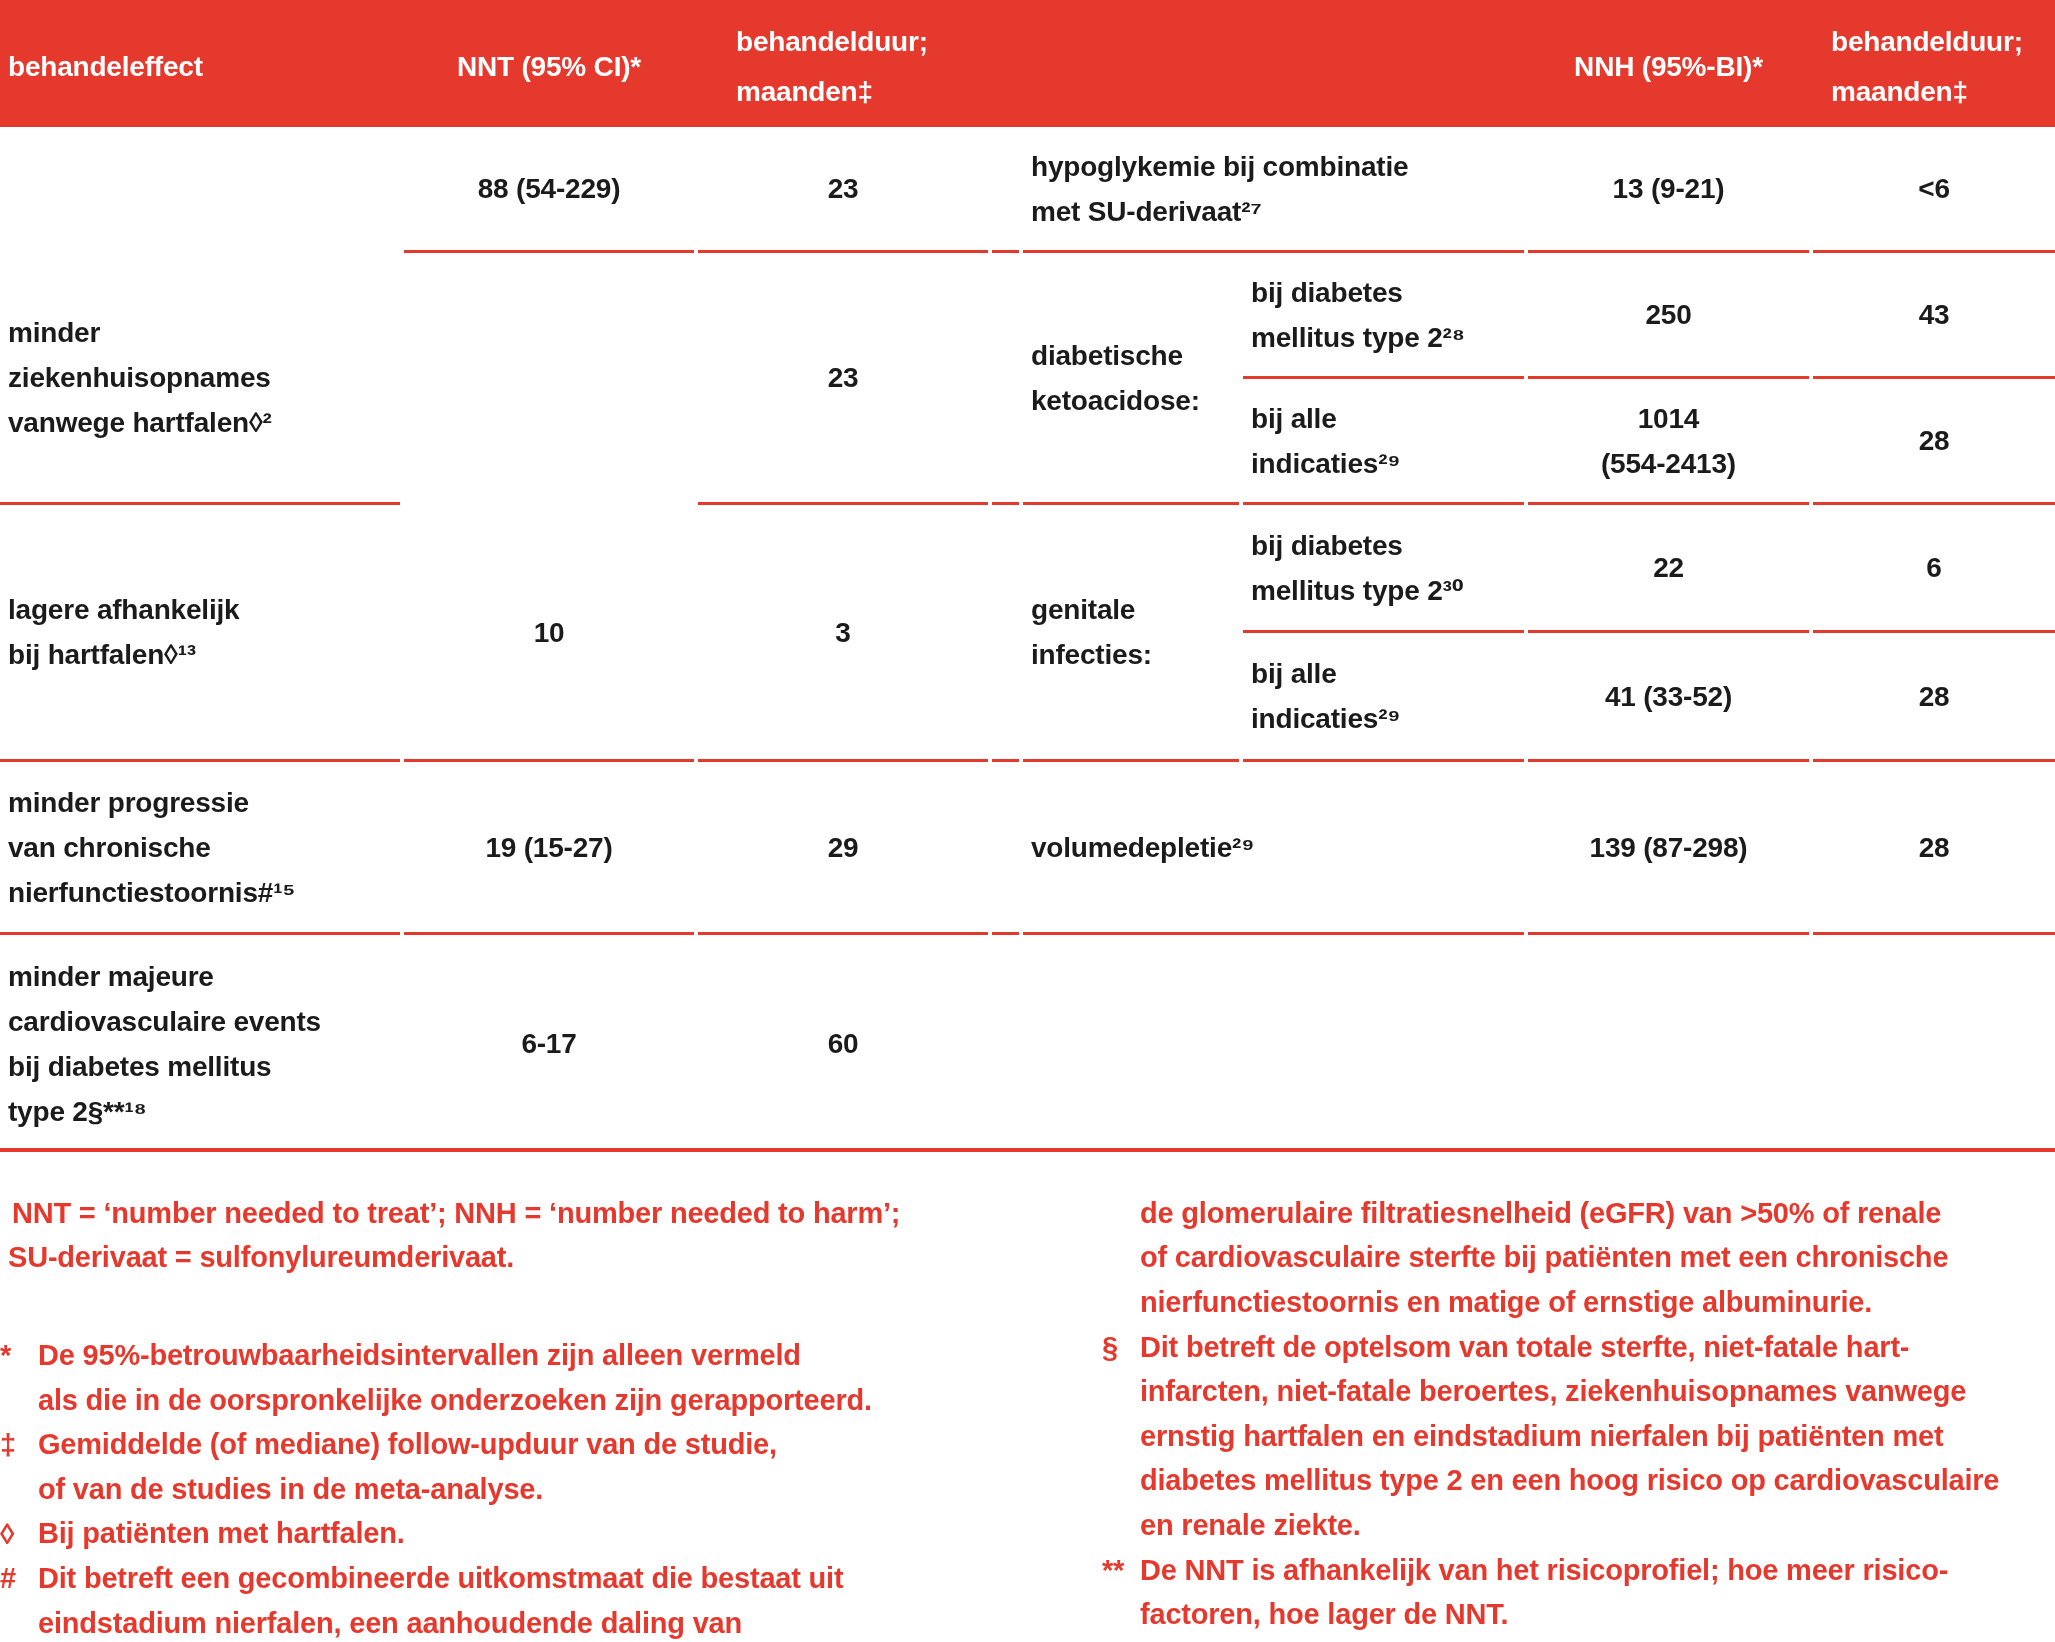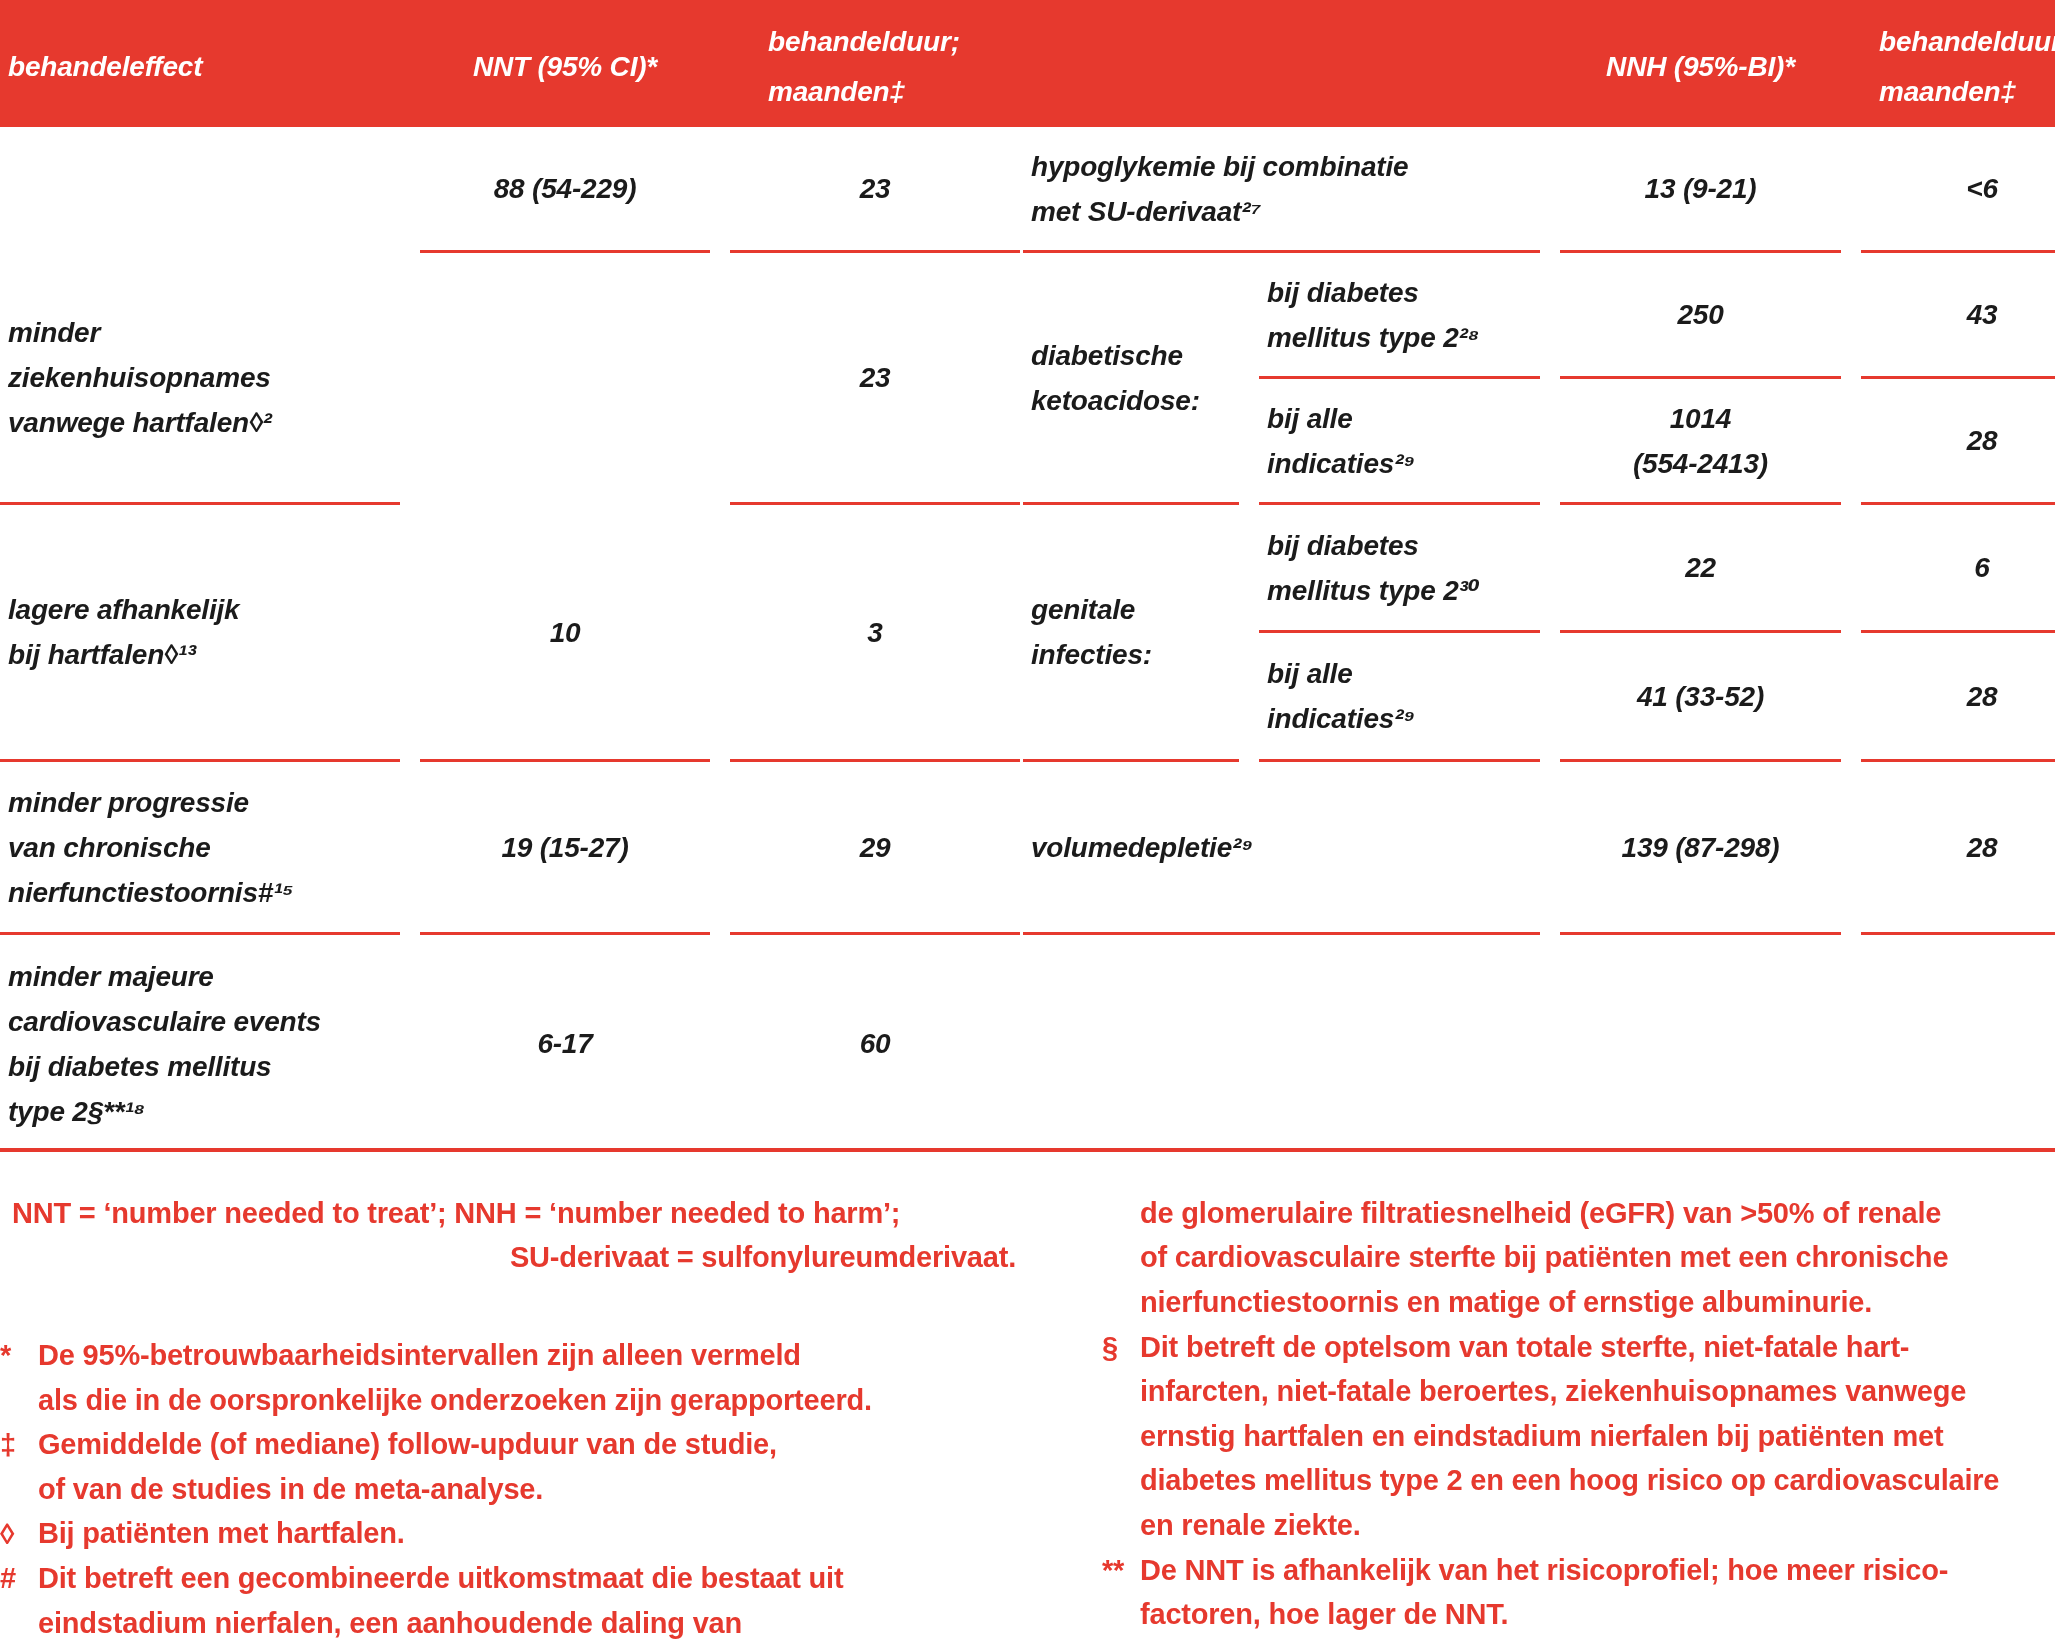--- a/index.html
+++ b/index.html
@@ -6,42 +6,42 @@
     --red:#e6392e;
     --ink:#1b1b1b;
   }
   html,body{margin:0;padding:0;background:#fff;}
   .canvas{
     position:relative;width:2055px;height:1642px;background:#fff;overflow:hidden;
     font-family:"Liberation Sans","DejaVu Sans",sans-serif;
     font-weight:700;color:var(--ink);letter-spacing:-0.2px;
   }
   .header-band{position:absolute;left:0;top:0;width:2055px;height:127px;background:var(--red);}
-  .grid{position:absolute;top:0;display:grid;column-gap:20px;
-        grid-template-rows:127px 126px 126px 126px 128px 129px 173px 217px;font-style:italic;}
+  .grid{position:absolute;top:0;display:grid;column-gap:4px;
+        grid-template-rows:127px 126px 126px 126px 128px 129px 173px 217px;}
   .left-grid{left:0;width:1019px;grid-template-columns:400px 290px 290px 27px;}
   .right-grid{left:1023px;width:1032px;grid-template-columns:216px 281px 281px 242px;}
   .cell{box-sizing:border-box;display:flex;flex-direction:column;justify-content:center;
         font-size:28px;line-height:45px;white-space:pre-line;}
   .txt{align-items:flex-start;padding-left:8px;text-align:left;}
   .val{align-items:center;text-align:center;}
   .bb{border-bottom:3px solid var(--red);}
   .head{color:#fff;padding-top:6px;}
   .head.dur{align-items:flex-start;line-height:50px;}
   .left-grid .head.dur{padding-left:38px;}
   .right-grid .head.dur{padding-left:18px;}
   .thick-line{position:absolute;left:0;top:1148px;width:2055px;height:4px;background:var(--red);}
   .fncol{position:absolute;top:1191px;color:var(--red);}
   .fn-left{left:0;width:1016px;}
   .fn-right{left:1102px;width:1005px;}
   .fline{position:relative;height:44.6px;display:flex;align-items:center;
          padding-left:38px;font-size:29px;}
   .fline .fmark{position:absolute;left:0;top:50%;transform:translateY(-50%);}
   .ind0{padding-left:12px;}
-  .ind1{padding-left:8px;justify-content:flex-end;}
+  .ind1{padding-left:8px;}
   .gap{margin-top:53px;}
 </style>
 </head>
 <body>
 
 <div class="canvas">
 
   <div class="header-band"></div>
 
   <div class="grid left-grid">

